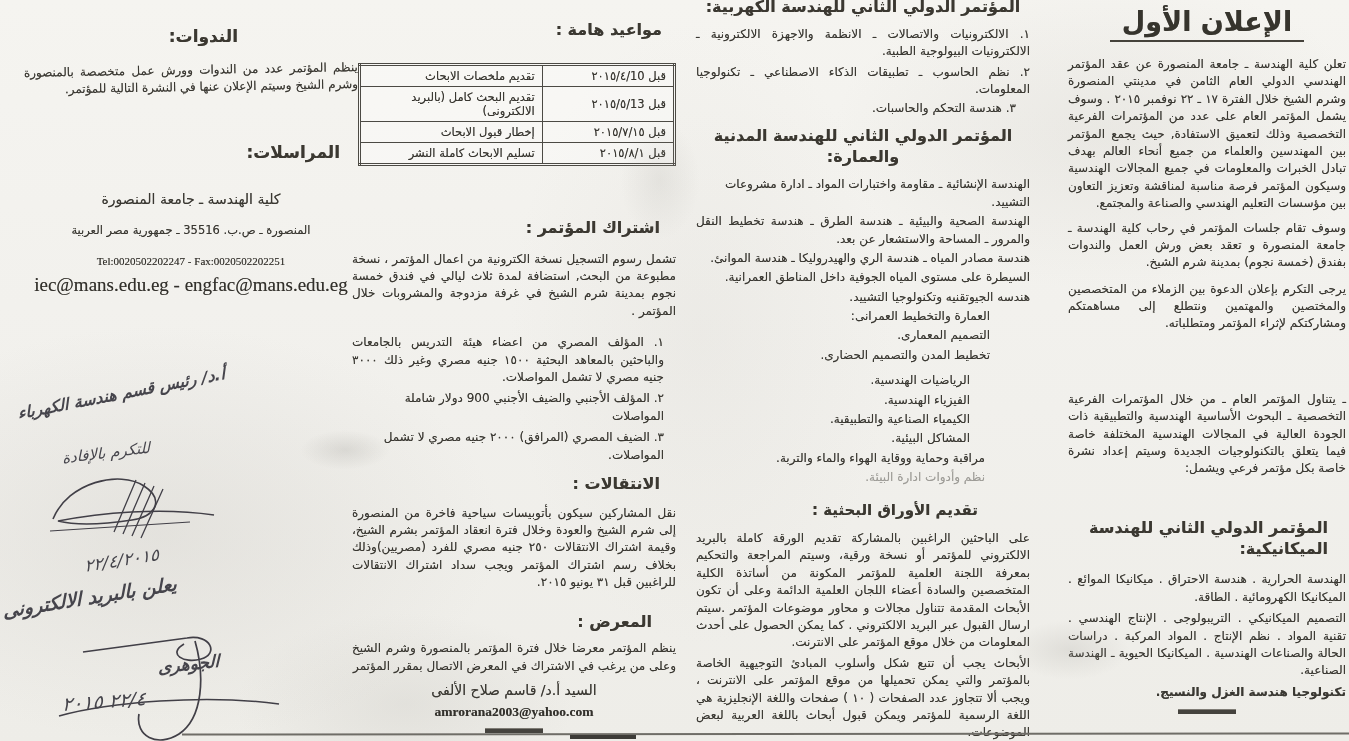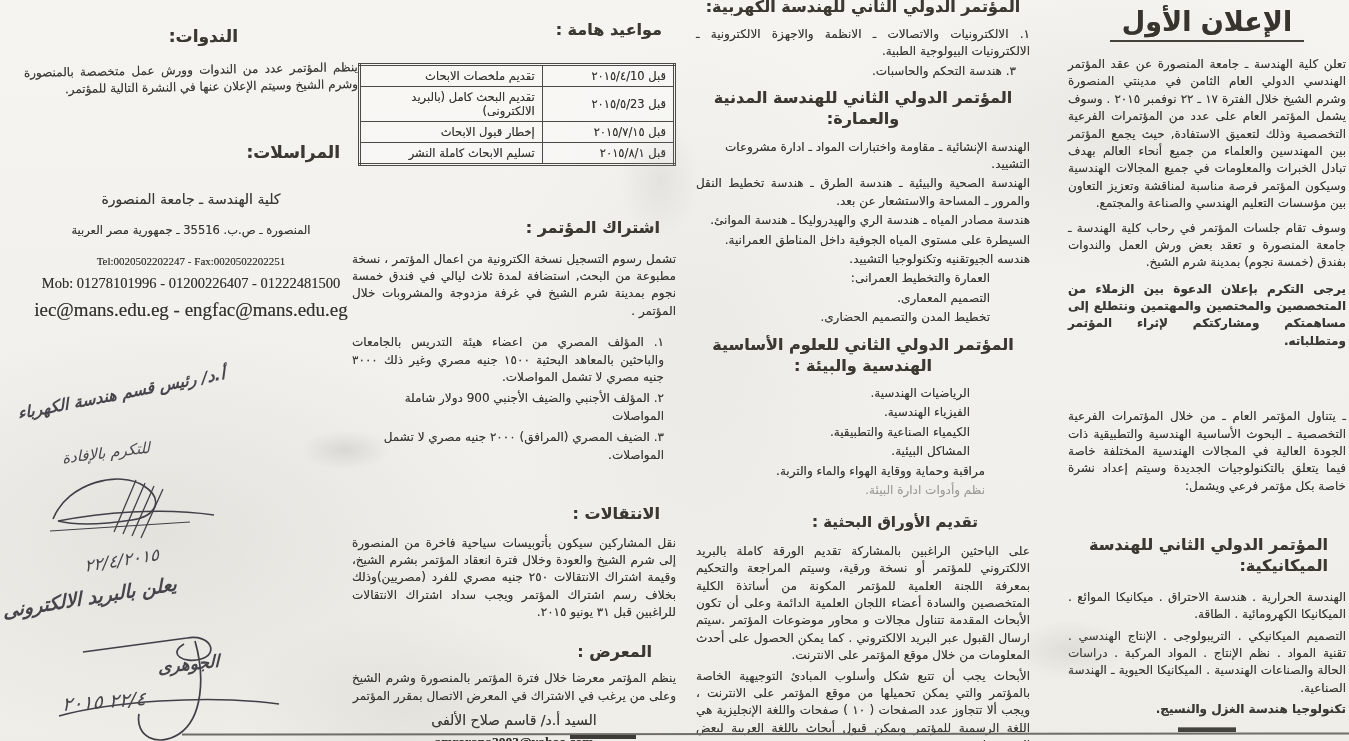--- a/index.html
+++ b/index.html
@@ -33,45 +33,45 @@
 </style>
 </head>
 <body>
 
 <main class="sheet">
 
   <section class="col" style="left:1068px;top:6px;width:278px;">
     <h1 class="main-title">الإعلان الأول</h1>
     <p class="body j">تعلن كلية الهندسة ـ جامعة المنصورة عن عقد المؤتمر الهندسي الدولي العام الثامن في مدينتي المنصورة وشرم الشيخ خلال الفترة ١٧ ـ ٢٢ نوفمبر ٢٠١٥ . وسوف يشمل المؤتمر العام على عدد من المؤتمرات الفرعية التخصصية وذلك لتعميق الاستفادة, حيث يجمع المؤتمر بين المهندسين والعلماء من جميع أنحاء العالم بهدف تبادل الخبرات والمعلومات في جميع المجالات الهندسية وسيكون المؤتمر فرصة مناسبة لمناقشة وتعزيز التعاون بين مؤسسات التعليم الهندسي والصناعة والمجتمع.</p>
     <p class="body j" style="margin-top:7px;">وسوف تقام جلسات المؤتمر في رحاب كلية الهندسة ـ جامعة المنصورة و تعقد بعض ورش العمل والندوات بفندق (خمسة نجوم) بمدينة شرم الشيخ.</p>
-    <p class="body j" style="margin-top:9px;font-weight:bold;">يرجى التكرم بإعلان الدعوة بين الزملاء من المتخصصين والمختصين والمهتمين ونتطلع إلى مساهمتكم ومشاركتكم لإثراء المؤتمر ومتطلباته.</p>
+    <p class="body j" style="margin-top:9px;">يرجى التكرم بإعلان الدعوة بين الزملاء من المتخصصين والمختصين والمهتمين ونتطلع إلى مساهمتكم ومشاركتكم لإثراء المؤتمر ومتطلباته.</p>
     <p class="body j" style="margin-top:58px;">ـ يتناول المؤتمر العام ـ من خلال المؤتمرات الفرعية التخصصية ـ البحوث الأساسية الهندسية والتطبيقية ذات الجودة العالية في المجالات الهندسية المختلفة خاصة فيما يتعلق بالتكنولوجيات الجديدة وسيتم إعداد نشرة خاصة بكل مؤتمر فرعي ويشمل:</p>
     <h2 class="cal" style="margin-top:40px;margin-right:18px;">المؤتمر الدولي الثاني للهندسة الميكانيكية:</h2>
     <p class="body j" style="margin-top:12px;">الهندسة الحرارية . هندسة الاحتراق . ميكانيكا الموائع . الميكانيكا الكهرومائية . الطاقة.</p>
     <p class="body j" style="margin-top:4px;">التصميم الميكانيكي . التريبولوجى . الإنتاج الهندسي . تقنية المواد . نظم الإنتاج . المواد المركبة . دراسات الحالة والصناعات الهندسية . الميكانيكا الحيوية ـ الهندسة الصناعية.</p>
     <p class="body" style="margin-top:4px;font-weight:bold;">تكنولوجيا هندسة الغزل والنسيج.</p>
     <div class="sep"></div>
   </section>
 
   <section class="col" style="left:696px;top:-3px;width:334px;">
     <h2 class="cal center">المؤتمر الدولي الثاني للهندسة الكهربية:</h2>
     <p class="body j" style="margin-top:8px;">١. الالكترونيات والاتصالات ـ الانظمة والاجهزة الالكترونية ـ الالكترونيات البيولوجية الطبية.</p>
+    <p class="body j" style="margin-top:3px;">٢. نظم الحاسوب ـ تطبيقات الذكاء الاصطناعي ـ تكنولوجيا المعلومات.</p>
     <p class="body" style="margin-top:2px;margin-right:14px;">٣. هندسة التحكم والحاسبات.</p>
 
     <h2 class="cal center" style="margin-top:8px;">المؤتمر الدولي الثاني للهندسة المدنية والعمارة:</h2>
     <p class="body" style="margin-top:9px;">الهندسة الإنشائية ـ مقاومة واختبارات المواد ـ ادارة مشروعات التشييد.</p>
     <p class="body j" style="margin-top:2px;">الهندسة الصحية والبيئية ـ هندسة الطرق ـ هندسة تخطيط النقل والمرور ـ المساحة والاستشعار عن بعد.</p>
     <p class="body" style="margin-top:2px;">هندسة مصادر المياه ـ هندسة الري والهيدروليكا ـ هندسة الموانئ.</p>
     <p class="body" style="margin-top:2px;">السيطرة على مستوى المياه الجوفية داخل المناطق العمرانية.</p>
     <p class="body" style="margin-top:2px;">هندسه الجيوتقنيه وتكنولوجيا التشييد.</p>
     <p class="body" style="margin-top:2px;margin-right:40px;">العمارة والتخطيط العمرانى:</p>
     <p class="body" style="margin-top:2px;margin-right:40px;">التصميم المعمارى.</p>
     <p class="body" style="margin-top:2px;margin-right:40px;">تخطيط المدن والتصميم الحضارى.</p>
 
-    <h2 class="cal center" style="margin-top:9px;">المؤتمر الدولي الثاني للعلوم الأساسية الهندسية والبيئة :</h2>
     <p class="body" style="margin-top:8px;margin-right:60px;">الرياضيات الهندسية.</p>
     <p class="body" style="margin-top:2px;margin-right:60px;">الفيزياء الهندسية.</p>
     <p class="body" style="margin-top:2px;margin-right:60px;">الكيمياء الصناعية والتطبيقية.</p>
     <p class="body" style="margin-top:2px;margin-right:60px;">المشاكل البيئية.</p>
     <p class="body" style="margin-top:2px;margin-right:45px;">مراقبة وحماية ووقاية الهواء والماء والتربة.</p>
     <p class="body faded" style="margin-top:2px;margin-right:45px;">نظم وأدوات ادارة البيئة.</p>
 
     <h2 class="cal" style="margin-top:14px;margin-right:52px;font-size:15px;">تقديم الأوراق البحثية :</h2>
     <p class="body j" style="margin-top:10px;">على الباحثين الراغبين بالمشاركة تقديم الورقة كاملة بالبريد الالكتروني للمؤتمر أو نسخة ورقية، وسيتم المراجعة والتحكيم بمعرفة اللجنة العلمية للمؤتمر المكونة من أساتذة الكلية المتخصصين والسادة أعضاء اللجان العلمية الدائمة وعلى أن تكون الأبحاث المقدمة تتناول مجالات و محاور موضوعات المؤتمر .سيتم ارسال القبول عبر البريد الالكتروني . كما يمكن الحصول على أحدث المعلومات من خلال موقع المؤتمر على الانترنت.</p>
     <p class="body j" style="margin-top:3px;">الأبحاث يجب أن تتبع شكل وأسلوب المبادئ التوجيهية الخاصة بالمؤتمر والتي يمكن تحميلها من موقع المؤتمر على الانترنت ، ويجب ألا تتجاوز عدد الصفحات ( ١٠ ) صفحات واللغة الإنجليزية هي اللغة الرسمية للمؤتمر ويمكن قبول أبحاث باللغة العربية لبعض الموضوعات.</p>
@@ -80,59 +80,58 @@
 
   <section class="col" style="left:352px;top:20px;width:324px;">
     <h2 class="cal" style="margin-right:14px;">مواعيد هامة :</h2>
     <table class="dates" style="margin-top:22px;">
       <tbody>
         <tr>
           <td class="deadline">قبل ٢٠١٥/٤/10</td>
           <td>تقديم ملخصات الابحاث</td>
         </tr>
         <tr>
-          <td class="deadline">قبل ٢٠١٥/٥/23</td>
+          <td class="deadline">قبل ٢٠١٥/٥/13</td>
           <td>تقديم البحث كامل (بالبريد الالكترونى)</td>
         </tr>
         <tr>
           <td class="deadline">قبل ٢٠١٥/٧/١٥</td>
           <td>إخطار قبول الابحاث</td>
         </tr>
         <tr>
           <td class="deadline">قبل ٢٠١٥/٨/١</td>
           <td>تسليم الابحاث كاملة النشر</td>
         </tr>
       </tbody>
     </table>
 
     <h2 class="cal" style="margin-top:52px;margin-right:16px;">اشتراك المؤتمر :</h2>
     <p class="body j" style="margin-top:12px;">تشمل رسوم التسجيل نسخة الكترونية من اعمال المؤتمر ، نسخة مطبوعة من البحث, استضافة لمدة ثلاث ليالي في فندق خمسة نجوم بمدينة شرم الشيخ في غرفة مزدوجة والمشروبات خلال المؤتمر .</p>
     <p class="body j" style="margin-top:14px;padding-right:12px;">١. المؤلف المصري من اعضاء هيئة التدريس بالجامعات والباحثين بالمعاهد البحثية ١٥٠٠ جنيه مصري وغير ذلك ٣٠٠٠ جنيه مصري لا تشمل المواصلات.</p>
     <p class="body" style="margin-top:4px;padding-right:12px;">٢. المؤلف الأجنبي والضيف الأجنبي 900 دولار شاملة المواصلات</p>
     <p class="body" style="margin-top:4px;padding-right:12px;">٣. الضيف المصري (المرافق) ٢٠٠٠ جنيه مصري لا تشمل المواصلات.</p>
 
-    <h2 class="cal" style="margin-top:40px;margin-right:16px;">الانتقالات :</h2>
+    <h2 class="cal" style="margin-top:10px;margin-right:16px;">الانتقالات :</h2>
     <p class="body j" style="margin-top:10px;">نقل المشاركين سيكون بأتوبيسات سياحية فاخرة من المنصورة إلى شرم الشيخ والعودة وخلال فترة انعقاد المؤتمر بشرم الشيخ، وقيمة اشتراك الانتقالات ٢٥٠ جنيه مصري للفرد (مصريين)وذلك بخلاف رسم اشتراك المؤتمر ويجب سداد اشتراك الانتقالات للراغبين قبل ٣١ يونيو ٢٠١٥.</p>
 
     <h2 class="cal" style="margin-top:20px;margin-right:24px;">المعرض :</h2>
     <p class="body j" style="margin-top:8px;">ينظم المؤتمر معرضا خلال فترة المؤتمر بالمنصورة وشرم الشيخ وعلى من يرغب في الاشتراك في المعرض الاتصال بمقرر المؤتمر</p>
     <p class="body center" style="margin-top:5px;font-weight:normal;font-size:14px;">السيد أ.د/ قاسم صلاح الألفى</p>
     <p class="latin center" style="margin:3px 0 0;font-weight:bold;font-size:13.5px;">amrorana2003@yahoo.com</p>
     <div class="sep"></div>
   </section>
 
   <section class="col" style="left:24px;top:25px;width:334px;">
     <h2 class="cal" style="margin-right:120px;font-size:17px;">الندوات:</h2>
     <p class="body j" style="margin-top:15px;transform:rotate(-1deg);">ينظم المؤتمر عدد من الندوات وورش عمل متخصصة بالمنصورة وشرم الشيخ وسيتم الإعلان عنها في النشرة التالية للمؤتمر.</p>
 
     <h2 class="cal" style="margin-top:44px;margin-right:18px;font-size:17px;">المراسلات:</h2>
     <p class="body center" style="margin-top:26px;font-size:14px;">كلية الهندسة ـ جامعة المنصورة</p>
     <p class="body center" style="margin-top:13px;font-size:11.5px;">المنصورة ـ ص.ب. 35516 ـ جمهورية مصر العربية</p>
     <p class="latin center" style="margin:16px 0 0;font-size:11px;">Tel:0020502202247    -    Fax:0020502202251</p>
-    <p class="latin center" style="margin:8px 0 0;font-size:14.5px;">Mob: 01278101996 - 01200226407 - 01222481500</p>
     <p class="latin center" style="margin:7px 0 0;font-size:19px;">iec@mans.edu.eg    -    engfac@mans.edu.eg</p>
   </section>
 
   <div style="position:absolute;left:0;top:352px;width:350px;height:389px;">
     <span class="hw" style="top:32px;left:16px;font-size:16px;font-weight:bold;transform:rotate(-11deg) skewX(-5deg);">أ.د/ رئيس قسم هندسة الكهرباء</span>
     <span class="hw" style="top:92px;left:62px;font-size:15px;transform:rotate(-7deg) skewX(-5deg);">للتكرم بالإفادة</span>
 
     <svg width="190" height="80" style="position:absolute;top:112px;left:38px;">
       <path d="M15,55 C30,18 82,6 106,22 C126,35 119,52 94,56 C68,60 40,62 20,57 C62,49 122,43 176,51" stroke="#413f47" fill="none" stroke-width="1.6"></path>
       <path d="M98,16 L76,68 M107,19 L85,70 M116,22 L94,72 M125,25 L103,74" stroke="#413f47" fill="none" stroke-width="1.3"></path>

